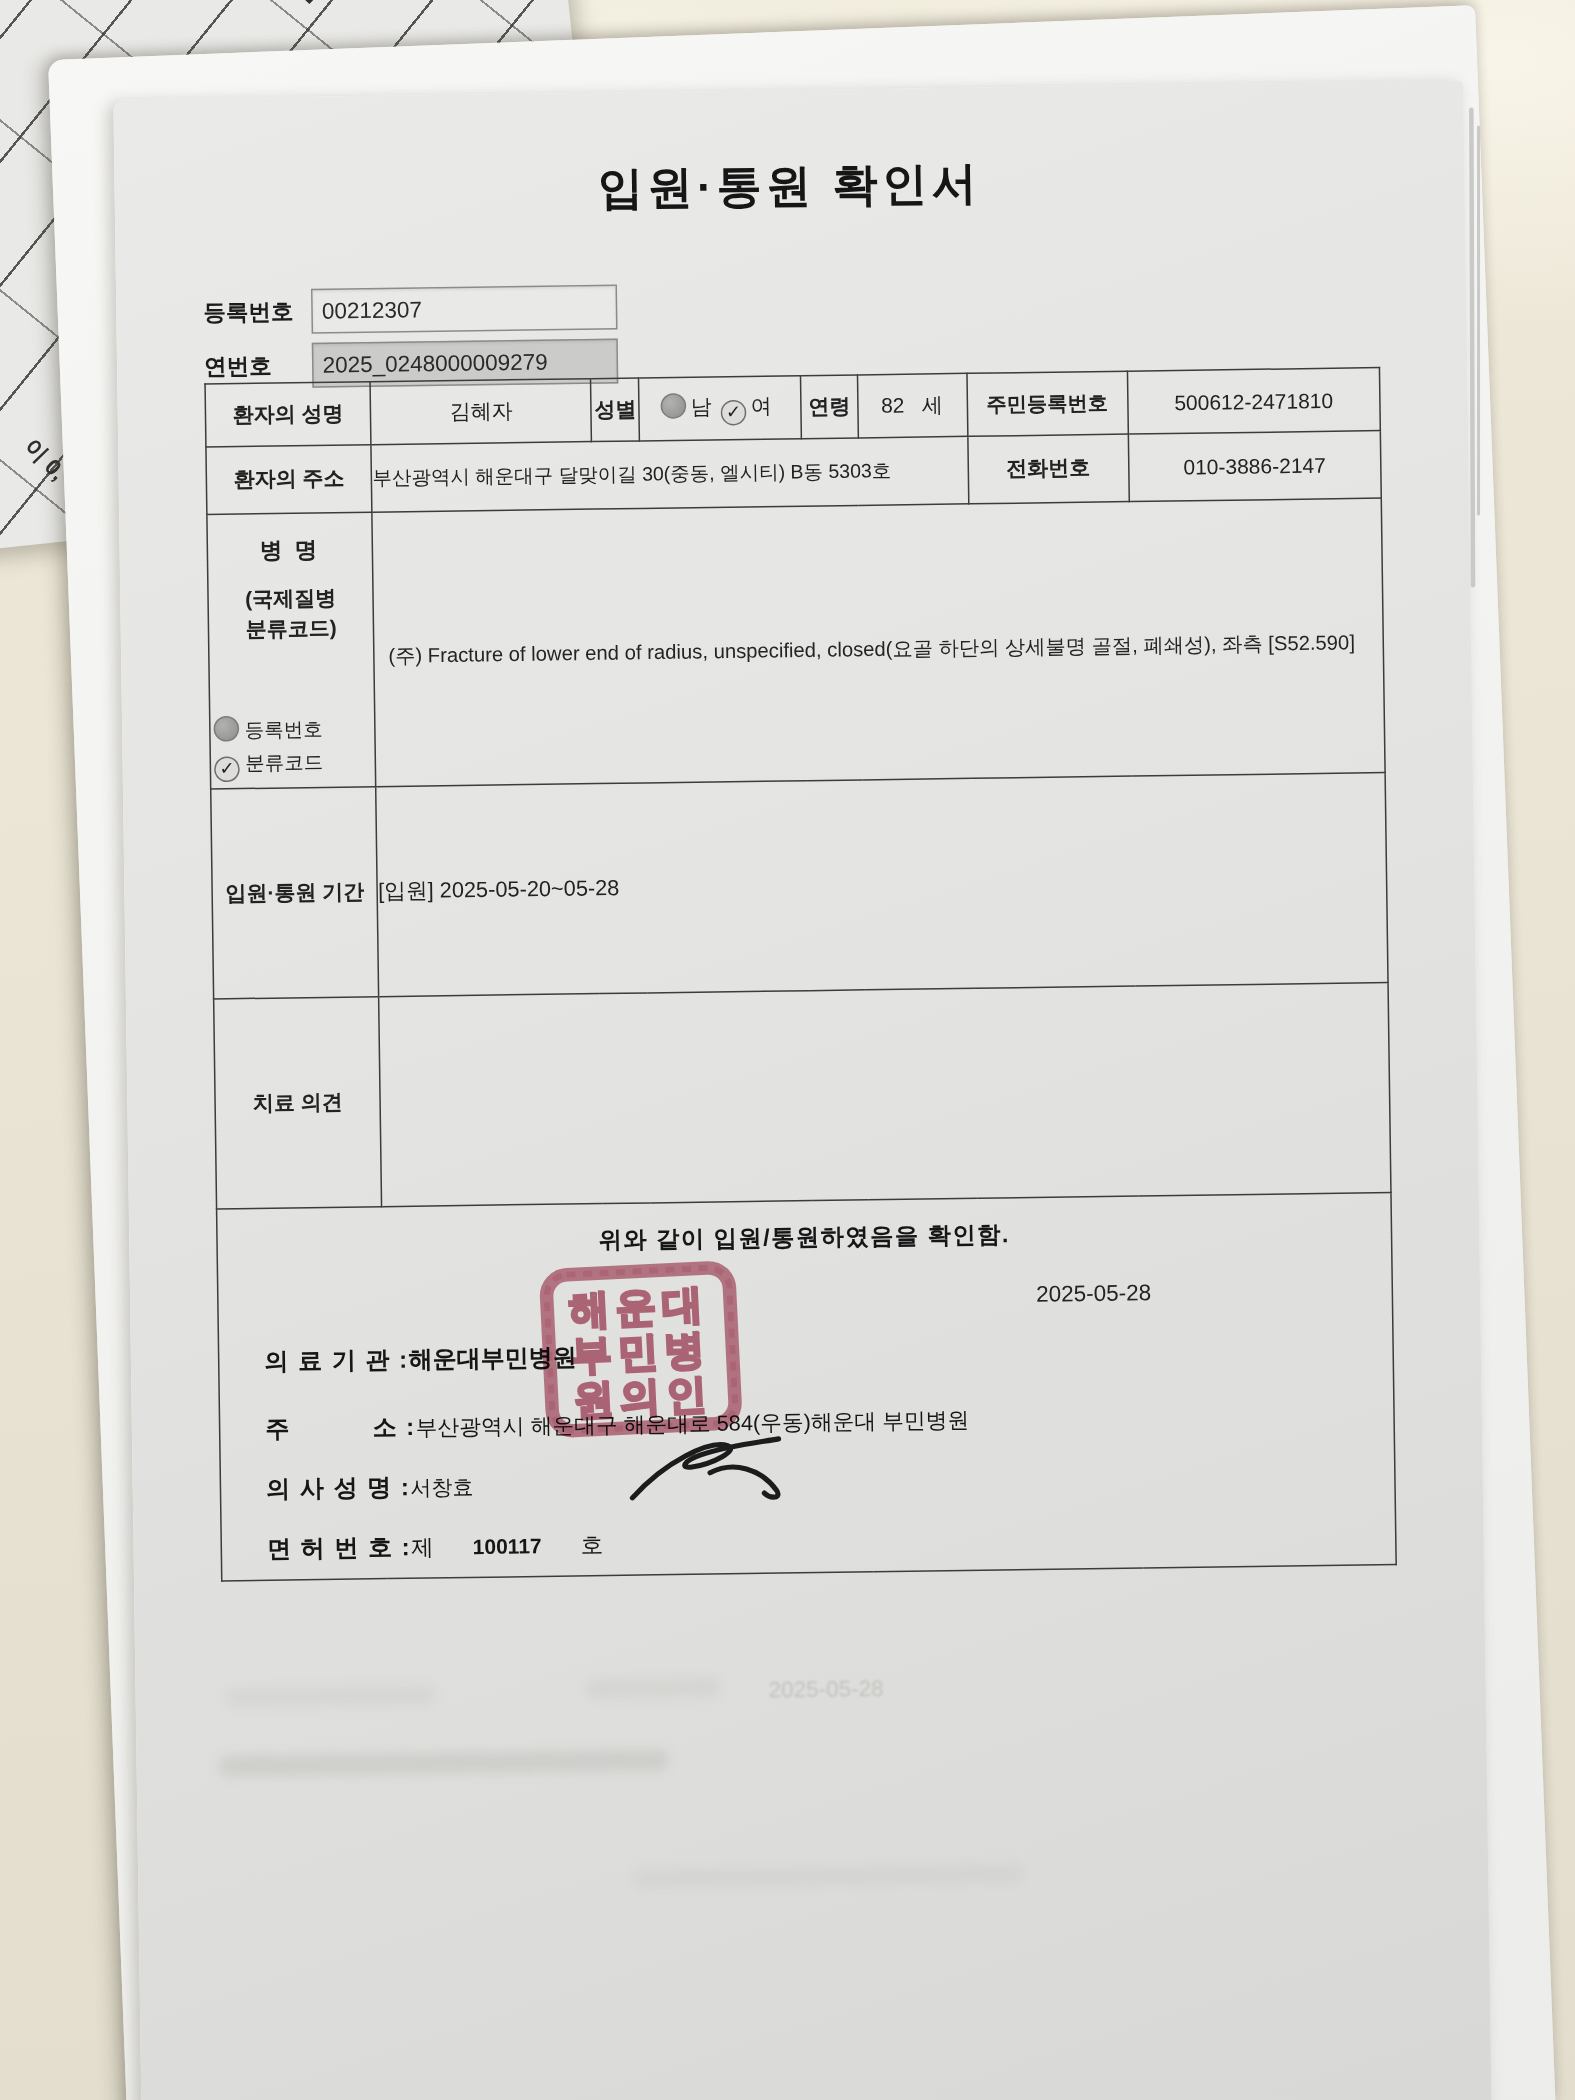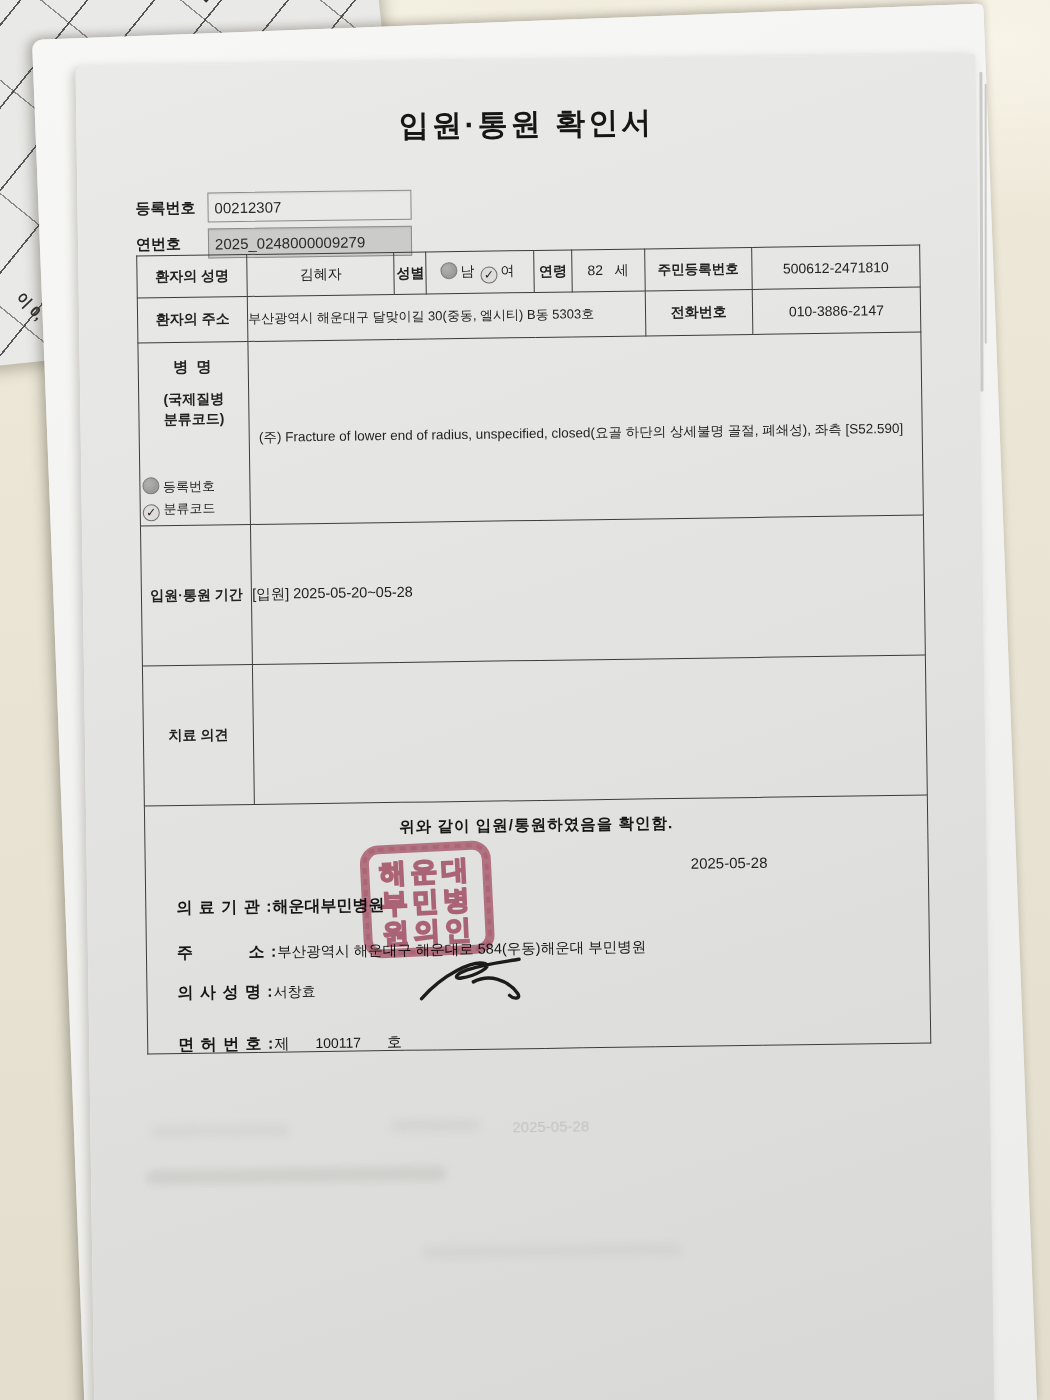--- a/index.html
+++ b/index.html
@@ -89,21 +89,21 @@
   .bottom-cell{position:relative;vertical-align:top;}
   .stmt{position:absolute;left:0;top:14px;width:100%;text-align:center;font-size:15.5px;font-weight:bold;color:#161616;letter-spacing:1px;}
   .cert-date{position:absolute;left:545px;top:56px;font-size:15px;color:#242424;}
   .info-line{position:absolute;left:30px;white-space:pre;font-size:16px;color:#161616;}
   .info-line .ilabel{font-weight:bold;letter-spacing:1px;white-space:pre;}
   .info-line .ival{font-size:14.5px;font-weight:normal;}
   .line-inst{top:92px;}  .line-inst .ival{font-weight:bold;font-size:16px;}
   .line-addr{top:137px;}
   .line-doc{top:177px;}  .line-doc .ival{font-size:14px;text-align:center;}
   .line-lic{top:215px;}
-  .lic-num{display:inline-block;margin:16px 26px;font-size:14px;font-weight:normal;}
+  .lic-num{display:inline-block;margin:4px 26px;font-size:14px;font-weight:bold;}
   .lic-fix{font-size:15px;font-weight:normal;}
   .stamp{position:absolute;left:213px;top:38px;width:136px;height:118px;mix-blend-mode:multiply;opacity:.92;transform:rotate(-2deg);}
   .signature{position:absolute;left:268px;top:152px;width:116px;height:52px;}
   
   .ghost-date{position:absolute;left:422px;top:1058px;font-size:15px;color:#90908a;opacity:.35;filter:blur(.6px);}
   .ghost{position:absolute;background:rgba(125,125,120,.16);filter:blur(4px);border-radius:8px;}
   .g1{left:55px;top:1105px;width:300px;height:14px;}
   .g2{left:300px;top:1058px;width:90px;height:12px;opacity:.6;}
   .g3{left:330px;top:1185px;width:260px;height:12px;opacity:.5;}
   .g4{left:60px;top:1060px;width:140px;height:13px;opacity:.5;}

